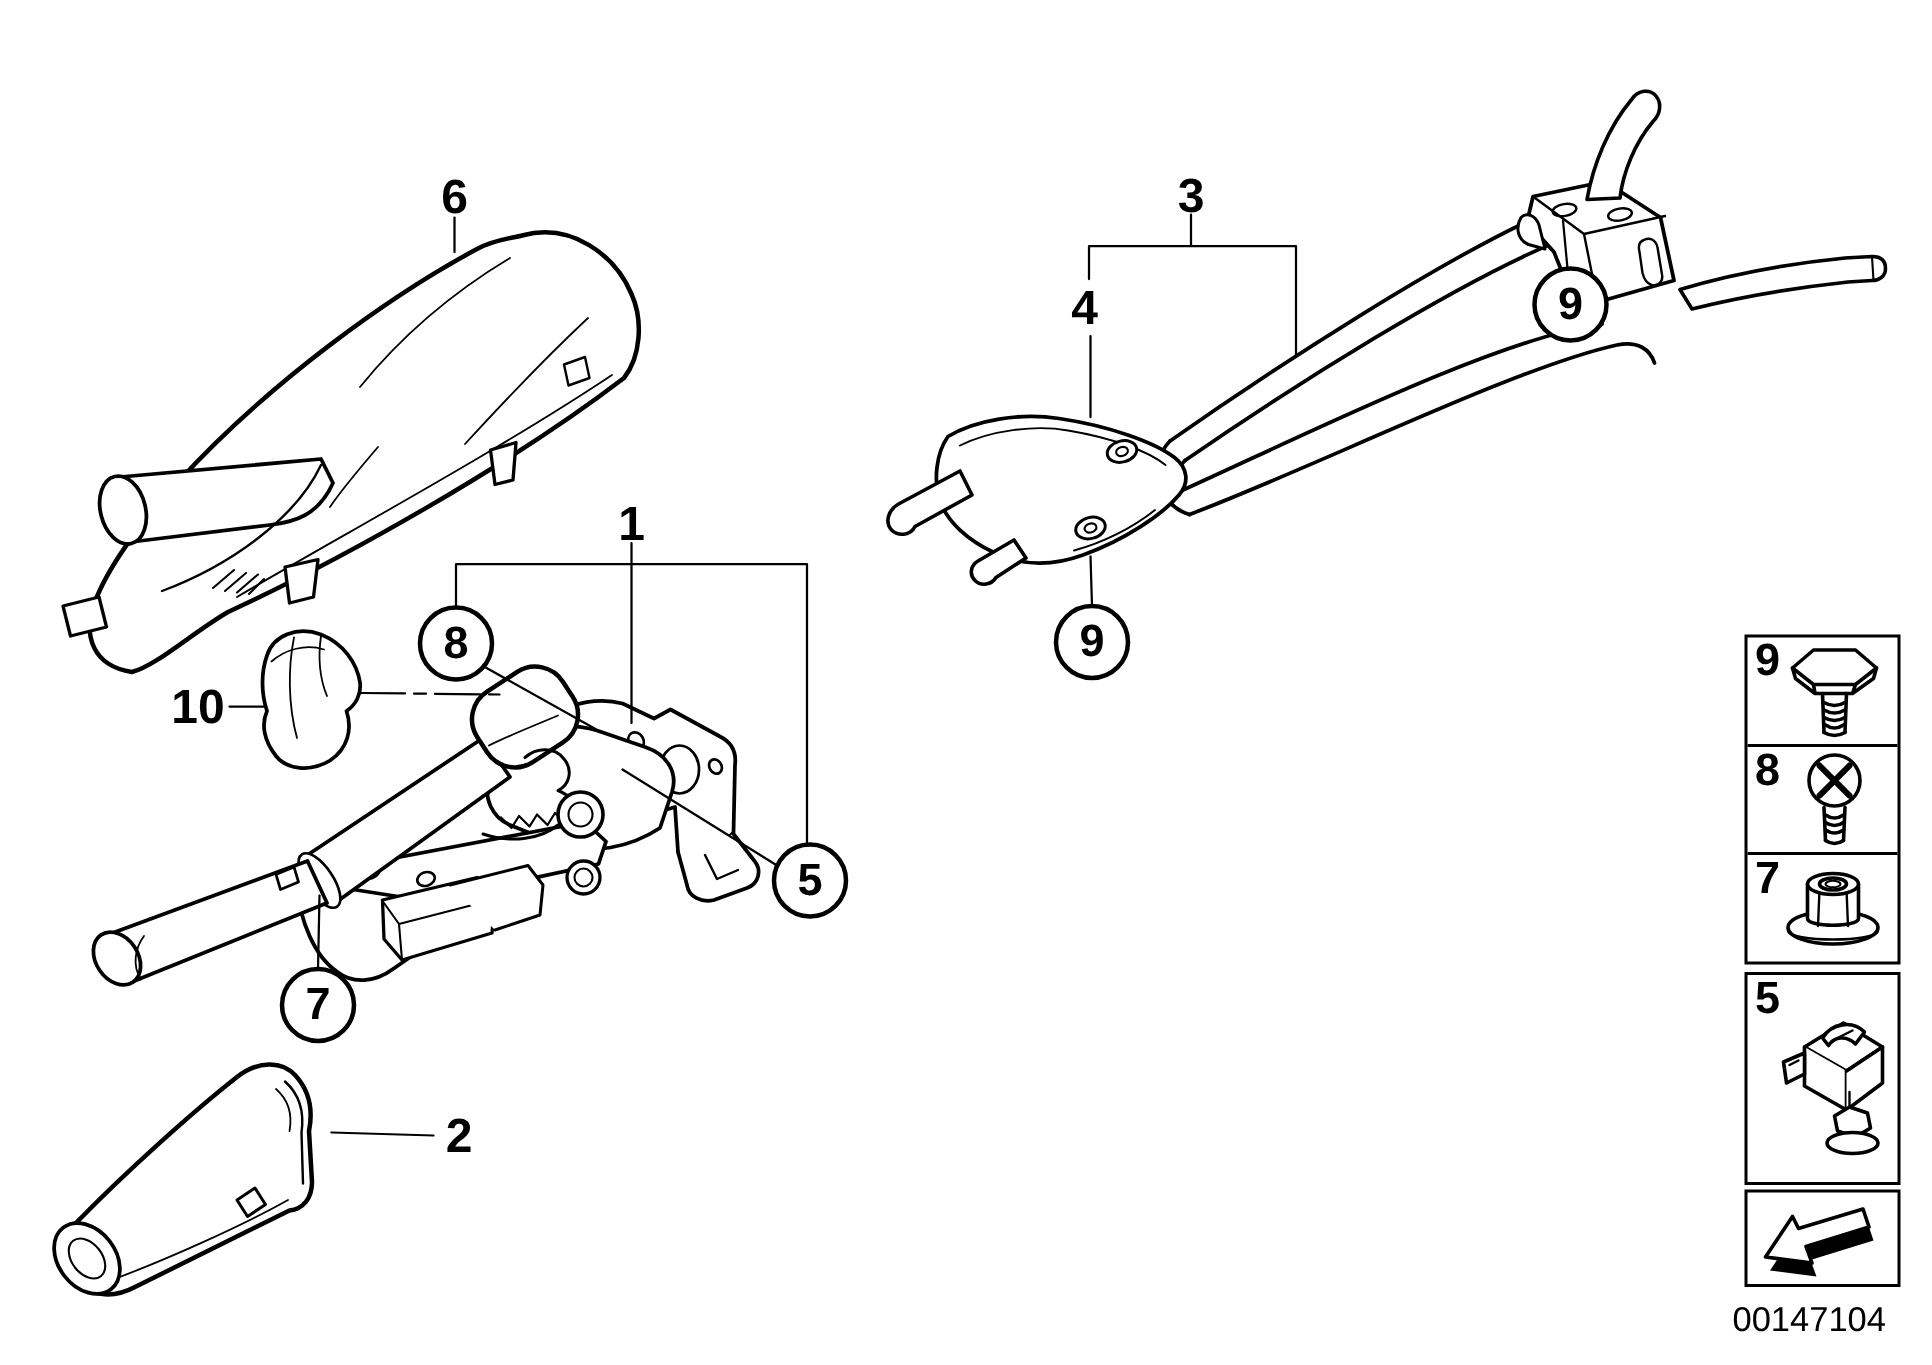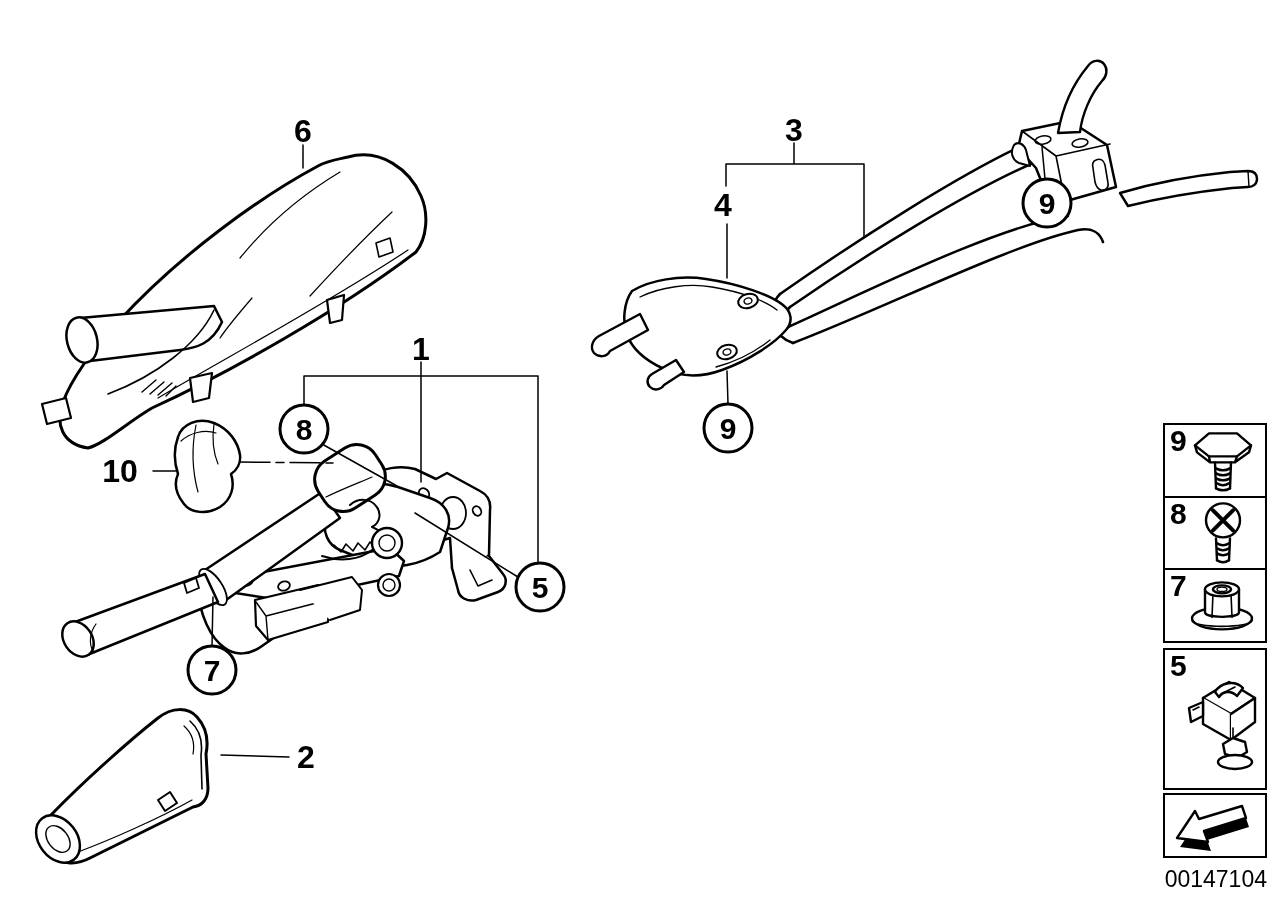--- a/index.html
+++ b/index.html
@@ -14,21 +14,21 @@
            transform:translate(-50%,-50%);font:700 30px "Liberation Sans",sans-serif;}
   .legend{position:absolute;left:1163px;top:423px;width:104px;}
   .lg-box{border:2px solid #000;background:#fff;box-sizing:border-box;position:relative;}
   .lg-box.a{height:220px;display:flex;flex-direction:column;}
   .lg-cell{flex:1;position:relative;}
   .lg-cell + .lg-cell{border-top:2px solid #000;}
   .lg-box.b{height:142px;margin-top:5px;}
   .lg-box.c{height:65px;margin-top:3px;display:flex;align-items:center;justify-content:center;}
   .lg-num{position:absolute;left:5px;top:1px;font:700 30px "Liberation Sans",sans-serif;line-height:1;}
   .lg-icon{position:absolute;left:10px;top:0;width:94px;height:100%;}
-  .doc-num{position:absolute;left:1155px;top:866px;width:112px;text-align:right;
+  .doc-num{position:absolute;left:1155px;top:866px;width:112px;
            font:400 23px "Liberation Sans",sans-serif;letter-spacing:0px;}
   svg *{vector-effect:none;}
 </style>
 </head>
 <body>
 
 <div id="stage">
 
   <svg id="lineart" width="1288" height="910" viewBox="0 0 1288 910" fill="none" stroke="#000" stroke-linecap="round" stroke-linejoin="round">
 
@@ -171,21 +171,21 @@
       <path d="M289 757 L221 755"></path>
       <path d="M1045 179 L1042 147"></path>
       <path d="M728 404 L727 371"></path>
     </g>
   </svg>
 
   <div class="lbl" style="left:303px;top:131px">6</div>
   <div class="lbl" style="left:794px;top:130px">3</div>
   <div class="lbl masked" style="left:723px;top:205px">4</div>
   <div class="lbl" style="left:421px;top:349px">1</div>
-  <div class="lbl" style="left:120px;top:471px">10</div>
+  <div class="lbl" style="left:132px;top:471px">10</div>
   <div class="lbl" style="left:306px;top:757px">2</div>
 
   <div class="callout" style="left:304px;top:429px">8</div>
   <div class="callout" style="left:540px;top:587px">5</div>
   <div class="callout" style="left:212px;top:670px">7</div>
   <div class="callout" style="left:1047px;top:203px">9</div>
   <div class="callout" style="left:728px;top:428px">9</div>
 
   <div class="legend">
     <div class="lg-box a">

